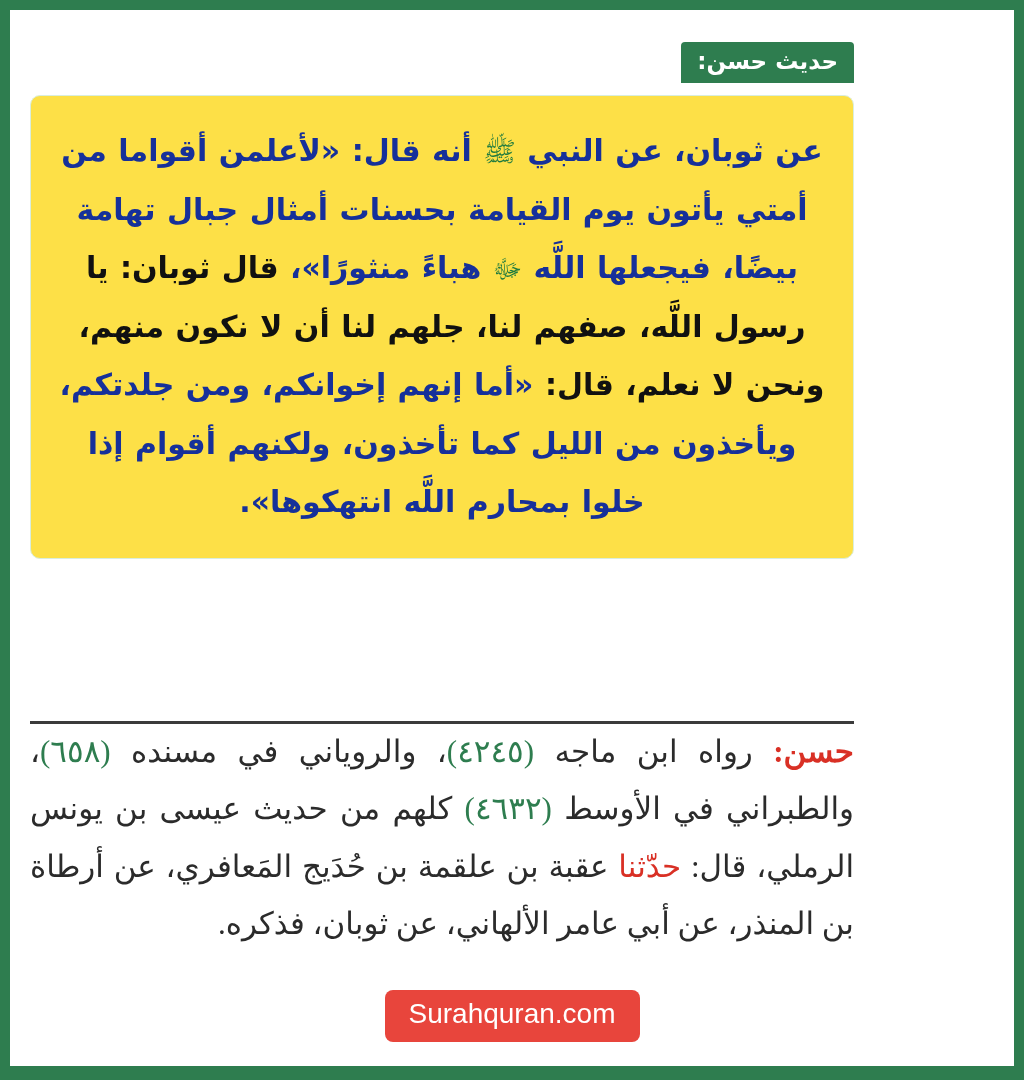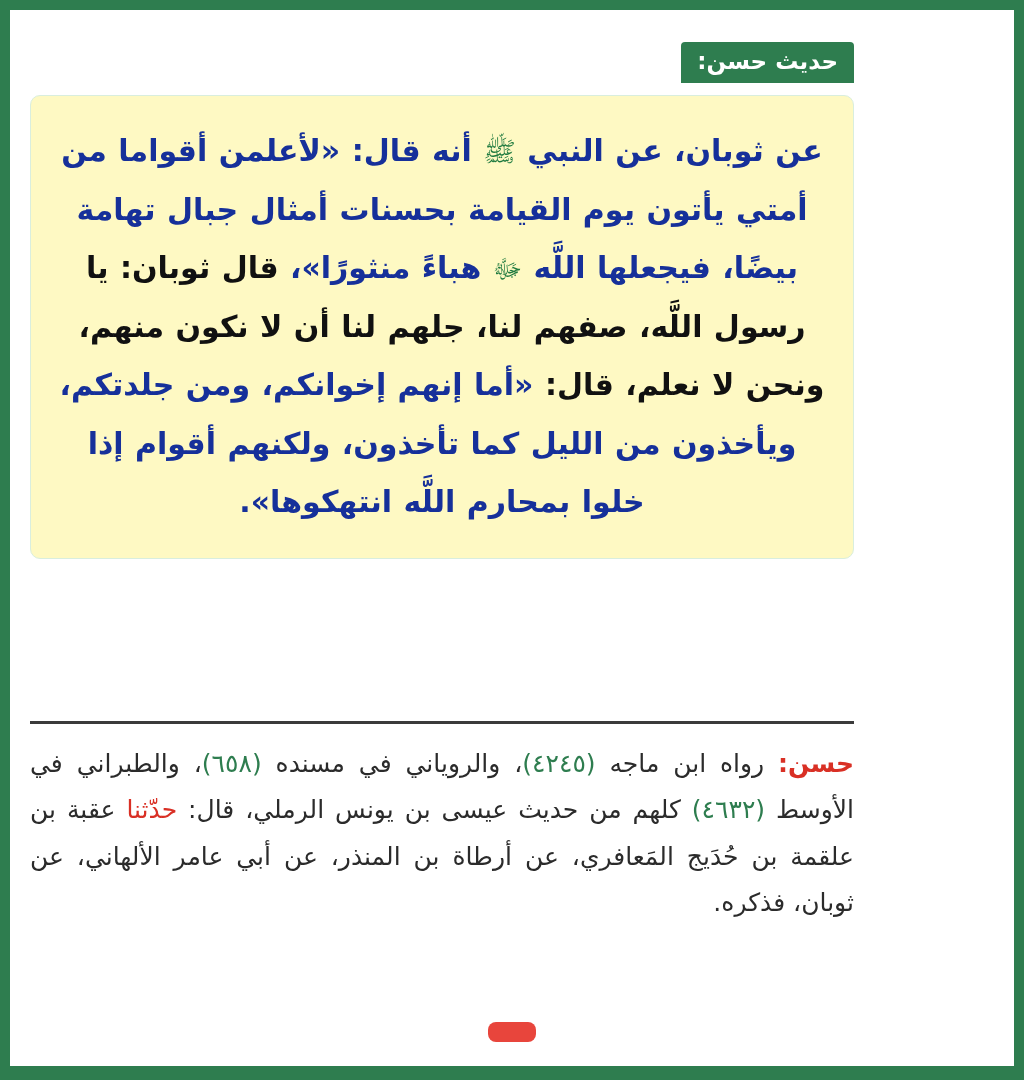--- a/index.html
+++ b/index.html
@@ -58,21 +58,21 @@
     line-height: 1.1;
     letter-spacing: 0;
   }
 
   
   .hadith-box {
     position: absolute;
     top: 85px;
     right: 20px;
     left: 20px;
-    background: #fef9c3;
+    background: #fde047;
     border: 1px solid #d9eede;
     border-radius: 10px;
     padding: 26px 26px 26px 26px;
     text-align: center;
   }
   .hadith-text {
     color: #16309a;
     font-size: 30px;
     font-weight: bold;
     line-height: 1.95;
@@ -100,28 +100,29 @@
     top: 711px;
     right: 20px;
     left: 20px;
     border-top: 3px solid #3b3b3b;
     height: 0;
   }
 
   
   .takhreej {
     position: absolute;
-    top: 731px;
+    top: 713px;
     right: 20px;
     left: 20px;
     color: #2b2b2b;
-    font-size: 25px;
+    font-size: 31px;
     line-height: 1.85;
     text-align: justify;
     direction: rtl;
+    font-family: Liberation Serif, serif;
   }
   .takhreej .label {
     color: #d93025;
     font-weight: bold;
   }
   .takhreej .num {
     color: #2e7d4f;
   }
   .takhreej .hl {
     color: #d93025;
@@ -186,17 +187,18 @@
       <span class="num">(٤٢٤٥)</span><span>، والروياني في مسنده</span>
       <span class="num">(٦٥٨)</span><span>، والطبراني في الأوسط</span>
       <span class="num">(٤٦٣٢)</span>
       <span>كلهم من حديث عيسى بن يونس الرملي، قال:</span>
       <span class="hl">حدّثنا</span>
       <span>عقبة بن علقمة بن حُدَيج المَعافري، عن أرطاة بن المنذر، عن أبي عامر الألهاني، عن ثوبان، فذكره.</span>
     </div>
 
     <div class="footer-bar">
       <div class="footer-btn">
+        <span class="footer-site">Surahquran.com</span>
       </div>
     </div>
 
   </div>
 </div>
 
 </body></html>

